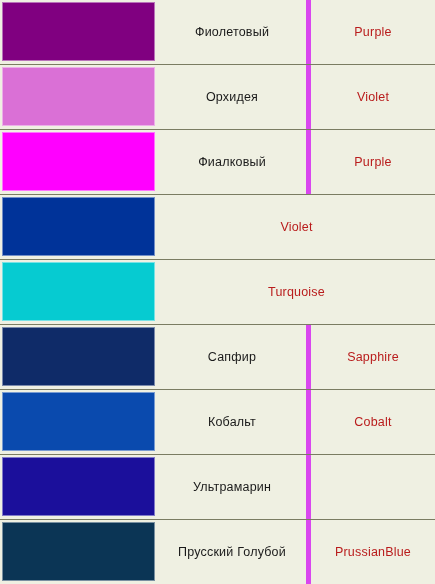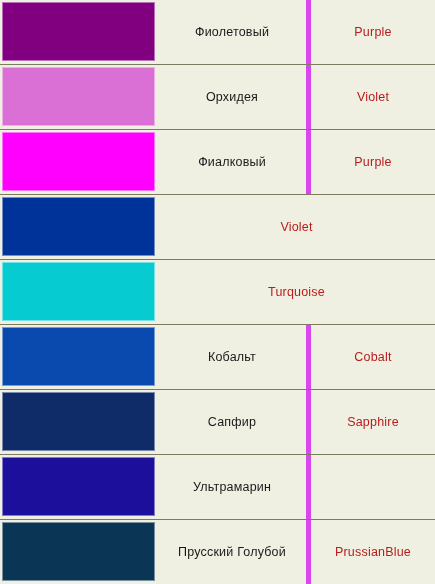--- a/index.html
+++ b/index.html
@@ -107,31 +107,31 @@
       <div class="name-en-cell">Violet</div>
     </div>
     <div class="color-row">
       <div class="swatch-cell">
         <div class="swatch" style="background: rgb(6, 203, 209);"></div>
       </div>
       <div class="name-en-cell">Turquoise</div>
     </div>
     <div class="color-row">
       <div class="swatch-cell">
+        <div class="swatch" style="background: rgb(15, 43, 104);"></div>
+      </div>
+      <div class="name-ru-cell">Сапфир</div>
+      <div class="name-en-cell">Sapphire</div>
+    </div>
+    <div class="color-row">
+      <div class="swatch-cell">
         <div class="swatch" style="background: rgb(10, 74, 174);"></div>
       </div>
       <div class="name-ru-cell">Кобальт</div>
       <div class="name-en-cell">Cobalt</div>
-    </div>
-    <div class="color-row">
-      <div class="swatch-cell">
-        <div class="swatch" style="background: rgb(15, 43, 104);"></div>
-      </div>
-      <div class="name-ru-cell">Сапфир</div>
-      <div class="name-en-cell">Sapphire</div>
     </div>
     <div class="color-row">
       <div class="swatch-cell">
         <div class="swatch" style="background: rgb(27, 15, 155);"></div>
       </div>
       <div class="name-ru-cell">Ультрамарин</div>
     </div>
     <div class="color-row">
       <div class="swatch-cell">
         <div class="swatch" style="background: rgb(11, 53, 85);"></div>

